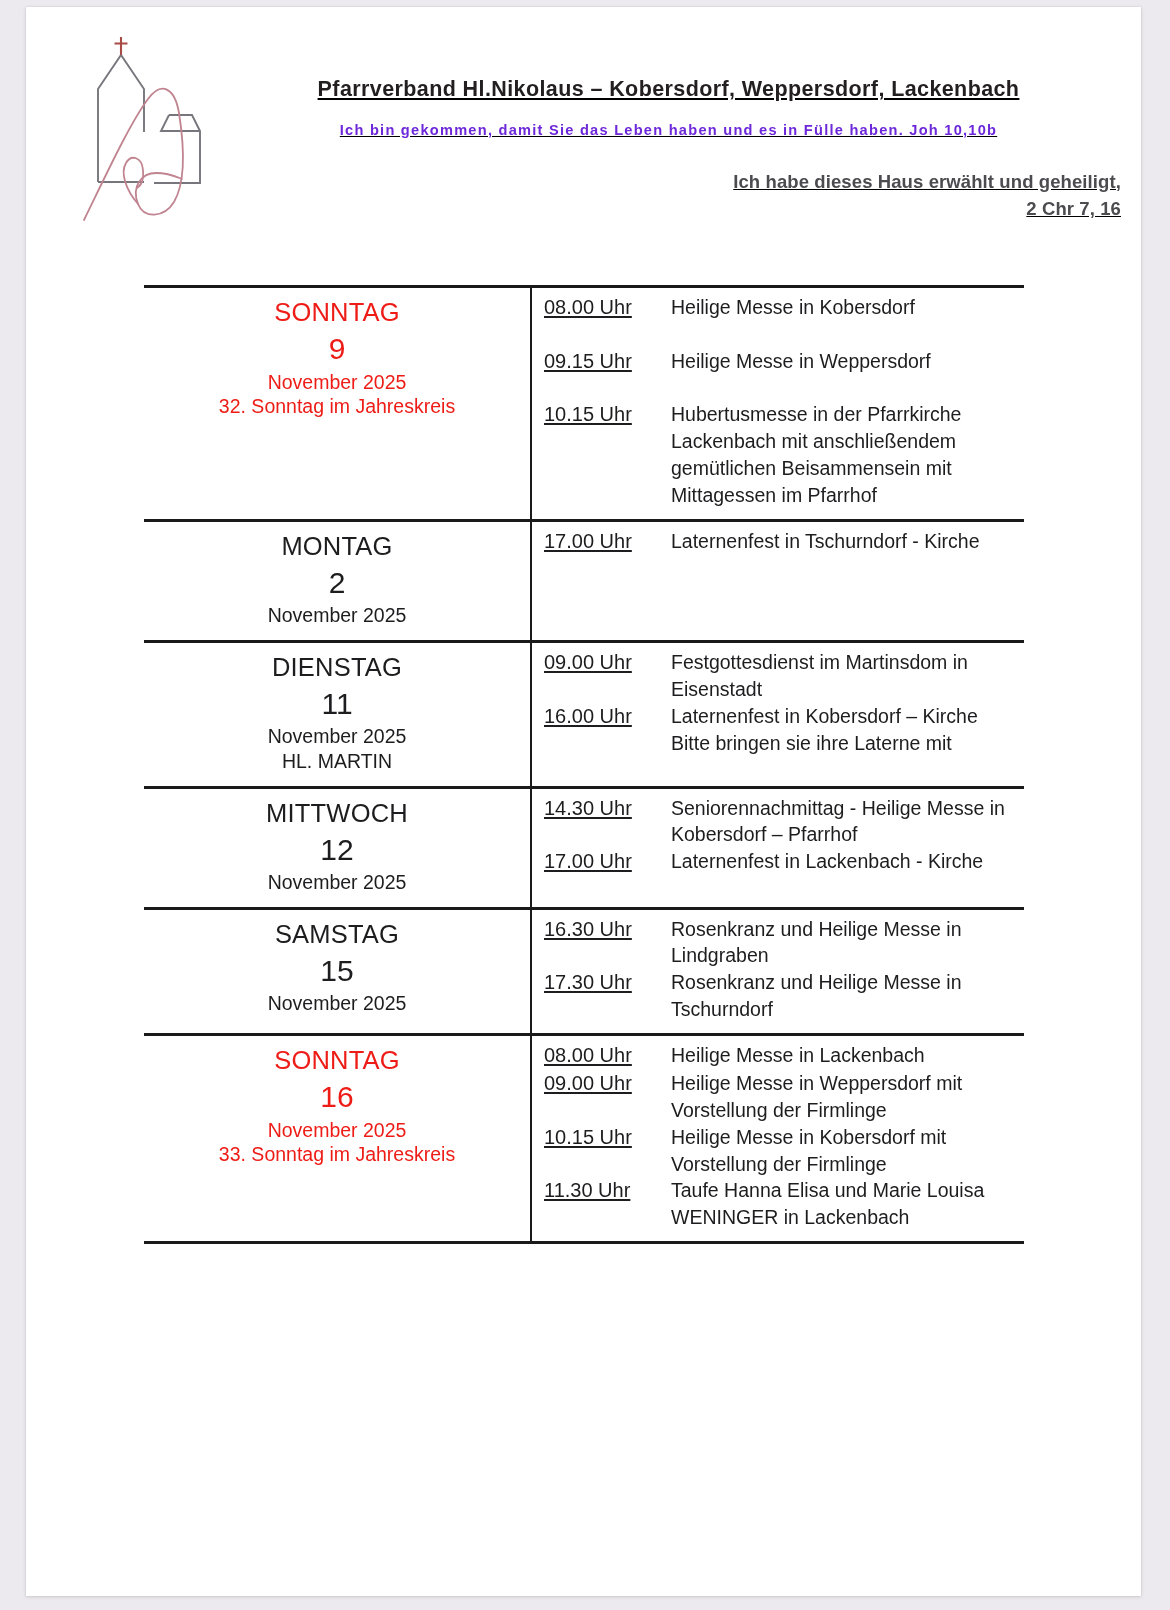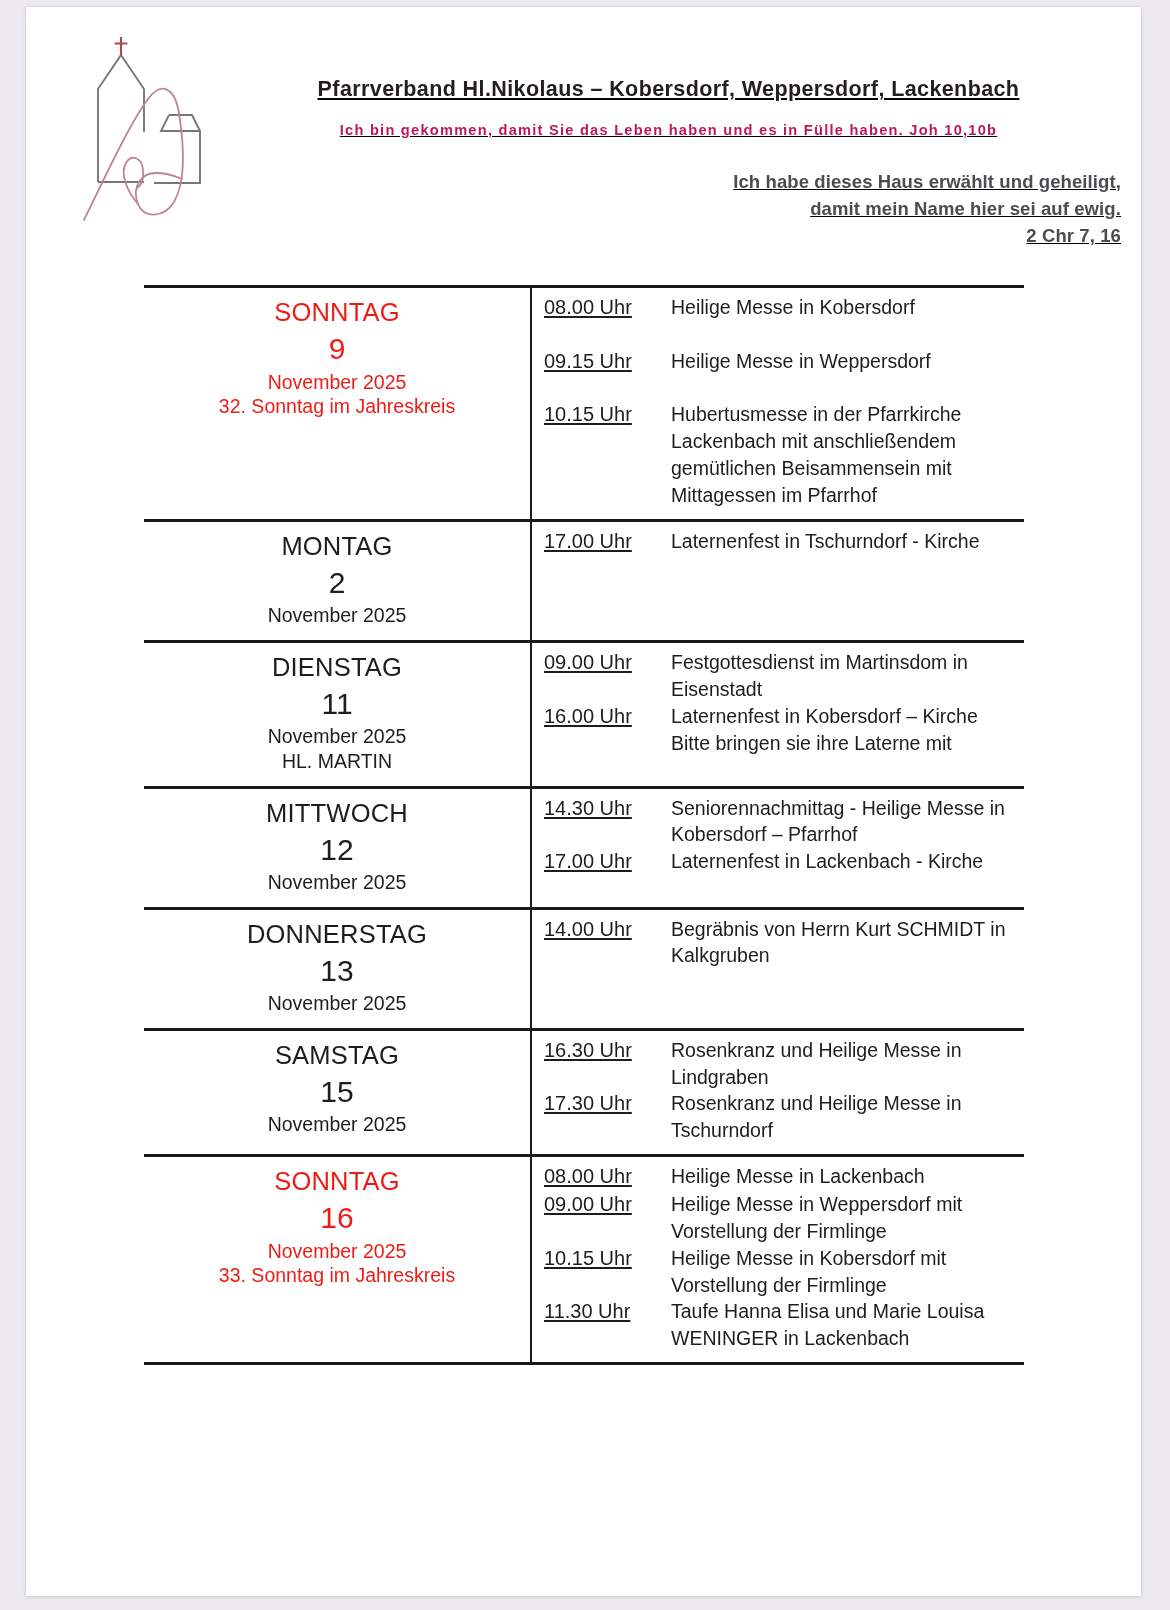--- a/index.html
+++ b/index.html
@@ -39,21 +39,21 @@
     font-weight: bold;
     letter-spacing: 0.4px;
     color: #231f20;
     margin-top: 70px;
     white-space: nowrap;
   }
   .hdr-verse {
     font-size: 14.6px;
     font-weight: bold;
     letter-spacing: 1.25px;
-    color: #be185d;
+    color: #6d28d9;
     margin-top: 20px;
     white-space: nowrap;
   }
   .hdr-quote {
     margin-top: 30px;
     font-size: 18.5px;
     font-weight: bold;
     color: #4b4b50;
     line-height: 1.47;
     letter-spacing: 0.1px;
@@ -156,21 +156,20 @@
         <path d="M62 177 C 50 163, 44 146, 50 136 C 55 127, 66 130, 67 143
                  C 68 152, 66 158, 61 161" fill="none" stroke="#c08490" stroke-width="1.8" stroke-linecap="round"></path>
       </svg>
     </div>
 
     <div id="header-text">
       <div class="hdr-title">Pfarrverband Hl.Nikolaus – Kobersdorf, Weppersdorf, Lackenbach</div>
       <div class="hdr-verse">Ich bin gekommen, damit Sie das Leben haben und es in Fülle haben. Joh 10,10b</div>
       <div class="hdr-quote">
         <div>Ich habe dieses Haus erwählt und geheiligt,</div>
-        <div>damit mein Name hier sei auf ewig.</div>
         <div class="ref">2 Chr 7, 16</div>
       </div>
     </div>
 
   </div>
 
   <table id="sched">
     <tbody id="sched-body">
         <tr>
           <td class="daycell sunday">
@@ -237,33 +236,20 @@
               <div class="desc">Seniorennachmittag  -  Heilige Messe in Kobersdorf – Pfarrhof</div>
             </div>
             <div class="ev">
               <div class="time">17.00 Uhr</div>
               <div class="desc">Laternenfest in Lackenbach - Kirche</div>
             </div>
           </td>
         </tr>
         <tr>
           <td class="daycell">
-            <div class="dname">DONNERSTAG</div>
-            <div class="dnum">13</div>
-            <div class="dmonth">November 2025</div>
-          </td>
-          <td class="evcell">
-            <div class="ev">
-              <div class="time">14.00 Uhr</div>
-              <div class="desc">Begräbnis von Herrn Kurt SCHMIDT in Kalkgruben</div>
-            </div>
-          </td>
-        </tr>
-        <tr>
-          <td class="daycell">
             <div class="dname">SAMSTAG</div>
             <div class="dnum">15</div>
             <div class="dmonth">November 2025</div>
           </td>
           <td class="evcell">
             <div class="ev">
               <div class="time">16.30 Uhr</div>
               <div class="desc">Rosenkranz und Heilige Messe in Lindgraben</div>
             </div>
             <div class="ev">

